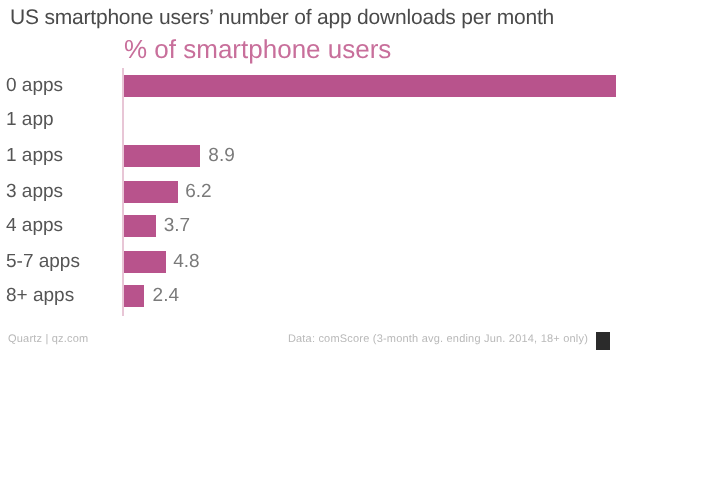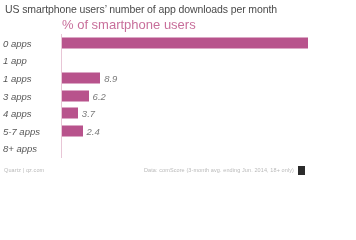--- a/index.html
+++ b/index.html
@@ -44,21 +44,20 @@
     white-space: nowrap;
   }
 
   
   #plot {
     position: absolute;
     left: 0;
     top: 34px;
     width: 356px;
     height: 124px;
-    font-style: italic;
   }
 
   .axis-line {
     position: absolute;
     left: 61px;
     top: 0px;
     width: 1px;
     height: 124px;
     background: #e8c6d6;
   }
@@ -197,25 +196,29 @@
           <div class="cat-label">4 apps</div>
           <div class="bar-wrap">
             <div class="bar" style="background: rgb(184, 83, 140); width: 15.8733px;"></div>
             <span class="bar-value">3.7</span>
           </div>
         </div>
         <div class="row">
           <div class="cat-label">5-7 apps</div>
           <div class="bar-wrap">
             <div class="bar" style="background: rgb(184, 83, 140); width: 20.5924px;"></div>
+            <span class="bar-value">4.8</span>
+          </div>
+        </div>
+        <div class="row">
+          <div class="cat-label">8+ apps</div>
+          <div class="bar-wrap">
+            <div class="bar" style="background: rgb(184, 83, 140); width: 10.2962px;"></div>
             <span class="bar-value">2.4</span>
           </div>
-        </div>
-        <div class="row">
-          <div class="cat-label">8+ apps</div>
         </div>
       </div>
   </div>
 
   <div class="footer-rule"></div>
 
   <div class="credit">Quartz | qz.com</div>
 
   <div class="source">Data: comScore (3-month avg. ending Jun. 2014, 18+ only)</div>
 

